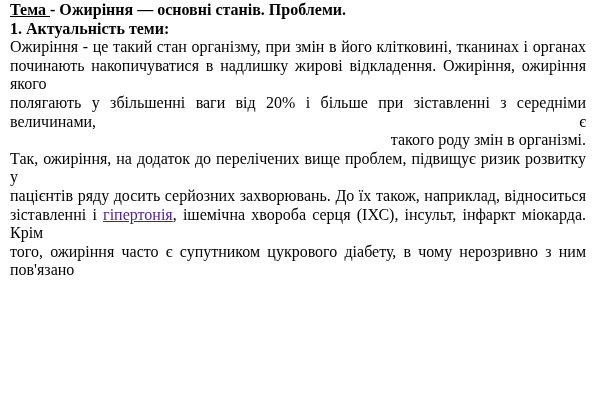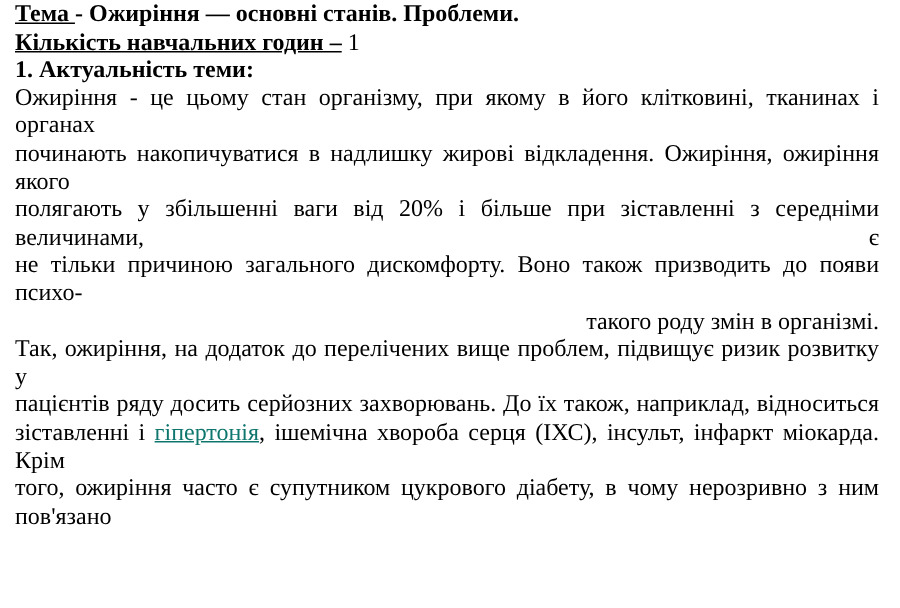--- a/index.html
+++ b/index.html
@@ -42,35 +42,31 @@
 </style>
 </head>
 <body>
 
 <div class="doc">
 
   <div class="line bold">
     <span class="u">Тема </span><span>-  </span><span>Ожиріння — основні станів. Проблеми.</span>
   </div>
 
-  <div class="line">
-    <span class="bold u">Кількість навчальних годин –</span><span> 1</span>
-  </div>
 
   <div class="line bold">1. Актуальність теми:</div>
 
   <div>
-    <span class="just">Ожиріння - це цьому стан організму, при якому в його клітковині, тканинах і органах</span>
+    <span class="just">Ожиріння - це такий стан організму, при змін в його клітковині, тканинах і органах</span>
     <span class="just">починають накопичуватися в надлишку жирові відкладення. Ожиріння, ожиріння якого</span>
     <span class="just">полягають у збільшенні ваги від 20% і більше при зіставленні з середніми величинами, є</span>
-    <span class="just">не тільки причиною загального дискомфорту. Воно також призводить до появи психо-</span>
     <span class="left">такого роду змін в організмі.</span>
   </div>
 
   <div>
     <span class="just">Так, ожиріння, на додаток до перелічених вище проблем, підвищує ризик розвитку у</span>
     <span class="just">пацієнтів ряду досить серйозних захворювань. До їх також, наприклад, відноситься</span>
-    <span class="just"><span>зіставленні і </span><a class="u" style="color:#0f766e;">гіпертонія</a><span>, ішемічна хвороба серця (ІХС), інсульт, інфаркт міокарда. Крім</span></span>
+    <span class="just"><span>зіставленні і </span><a class="u" style="color:#4c1d95;">гіпертонія</a><span>, ішемічна хвороба серця (ІХС), інсульт, інфаркт міокарда. Крім</span></span>
     <span class="just">того, ожиріння часто є супутником цукрового діабету, в чому нерозривно з ним пов'язано</span>
 
   </div>
 
 </div>
 
 </body></html>

